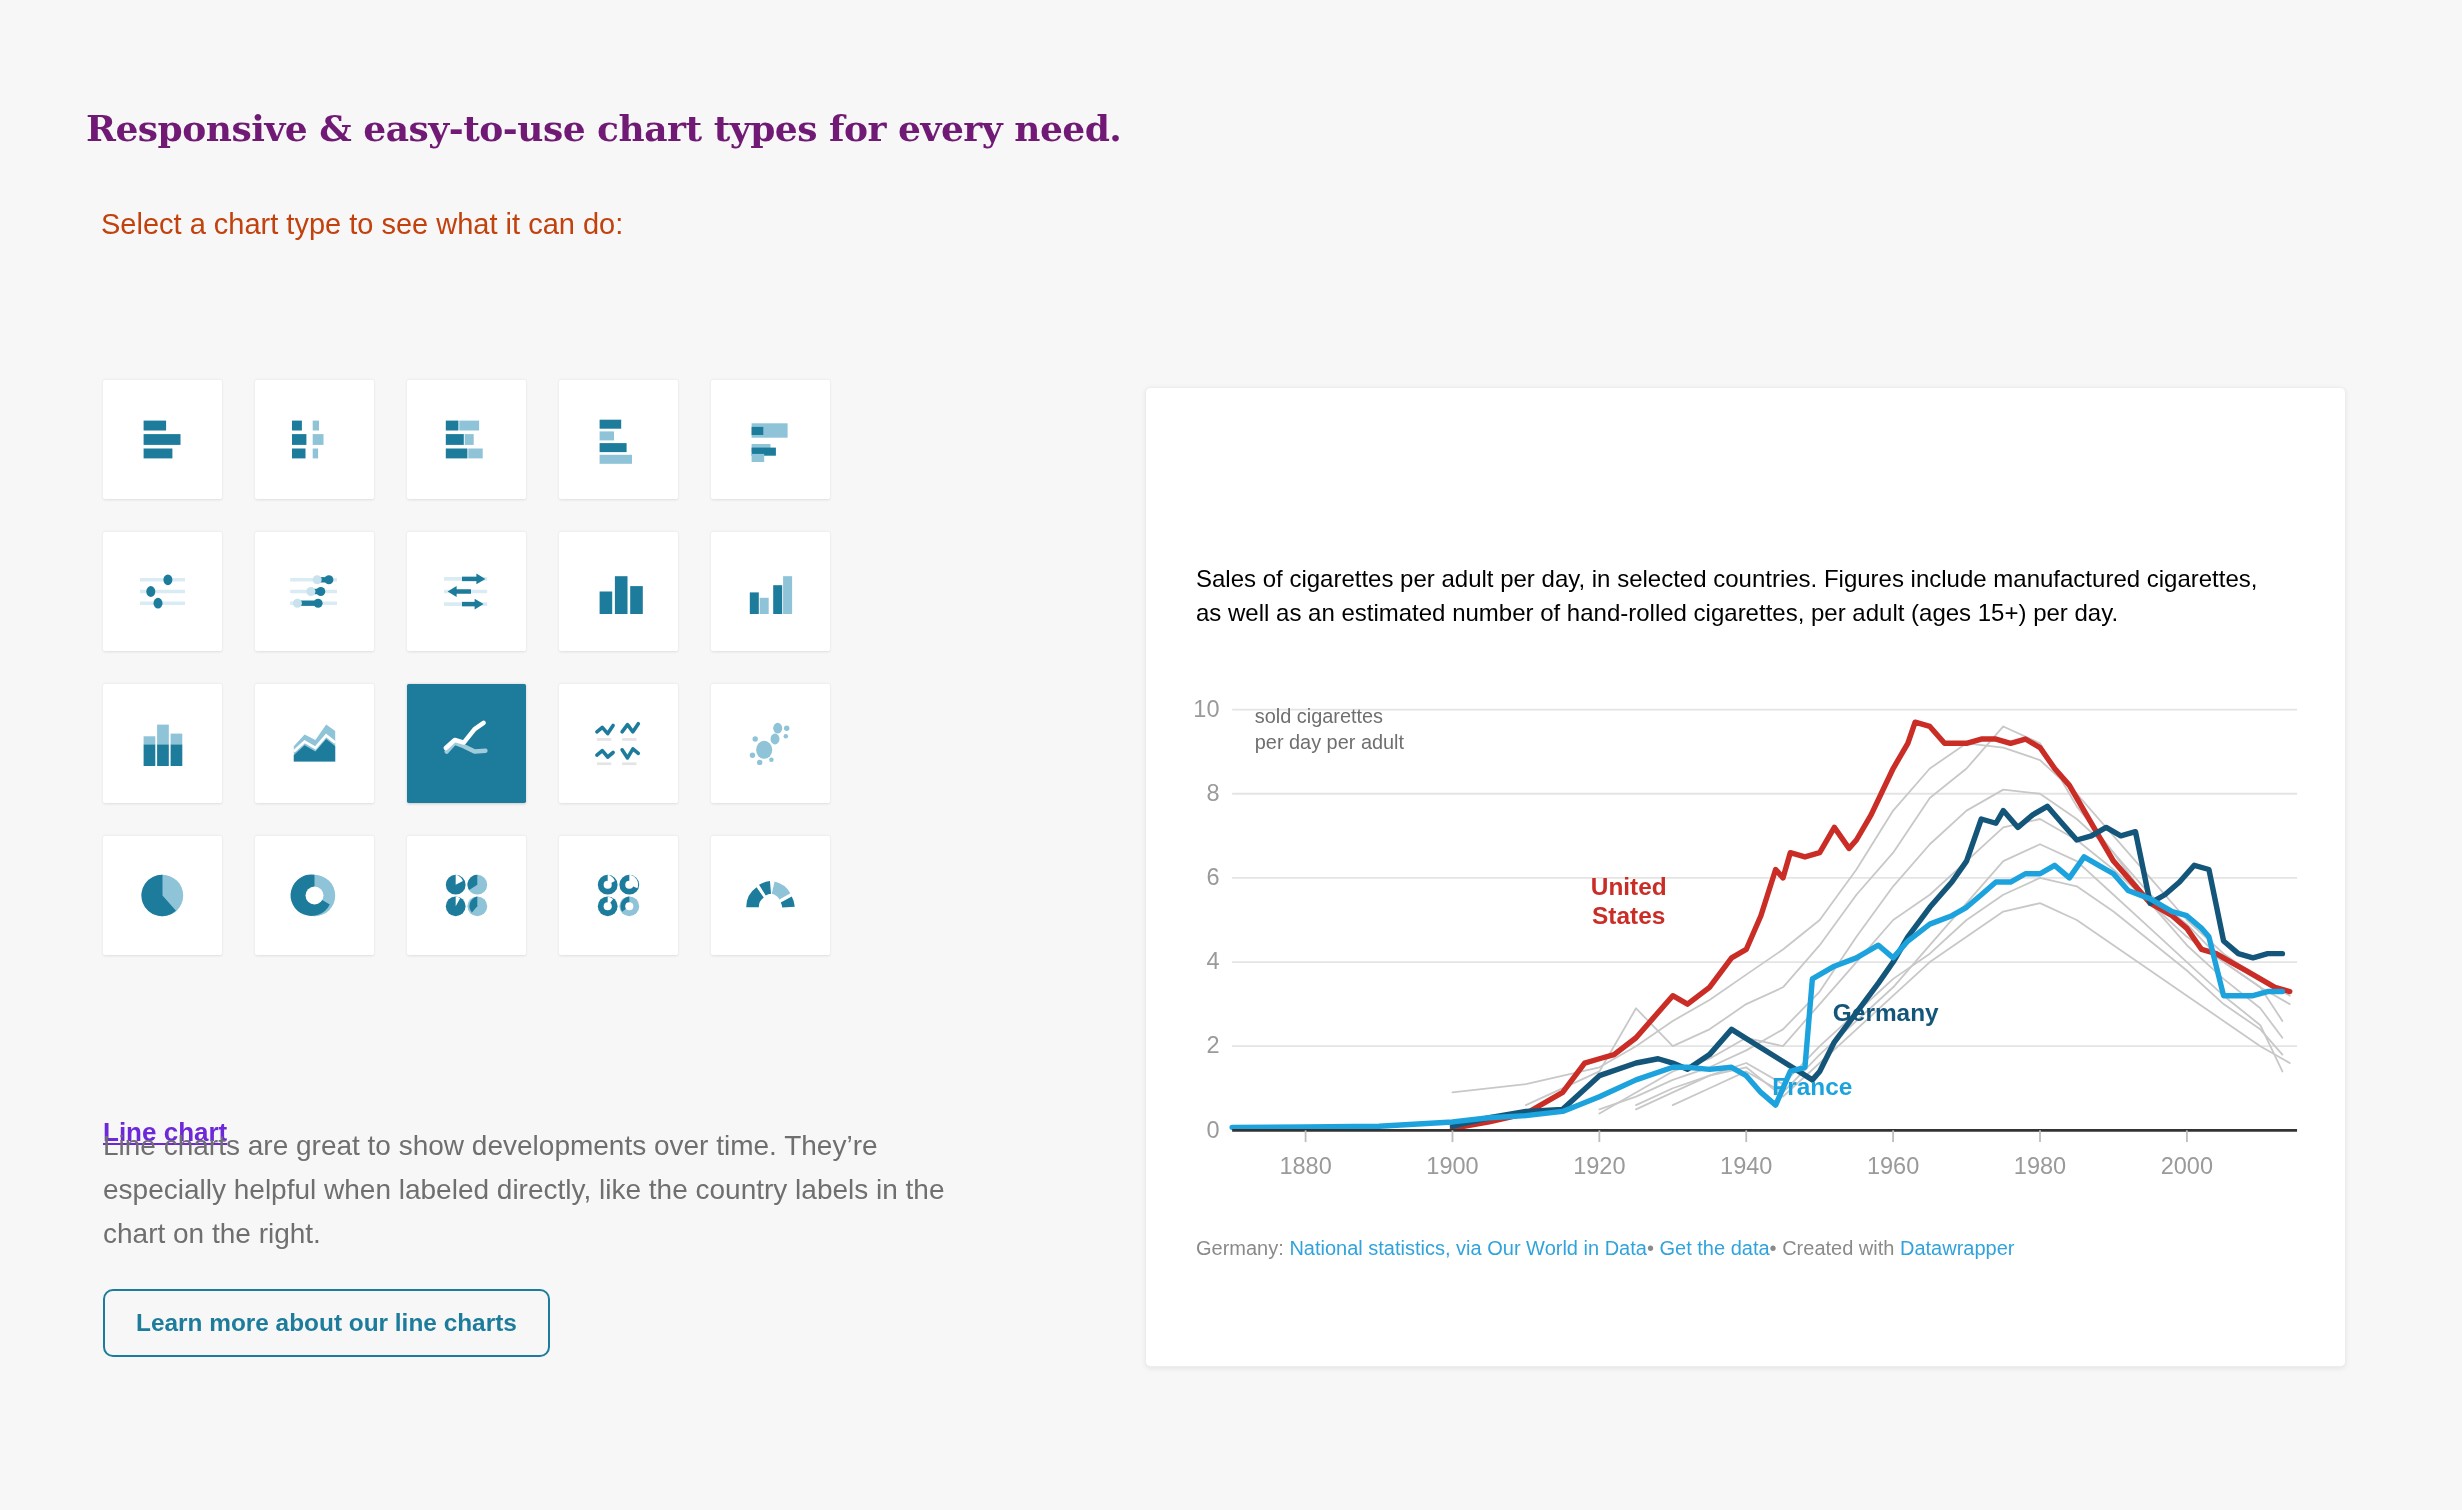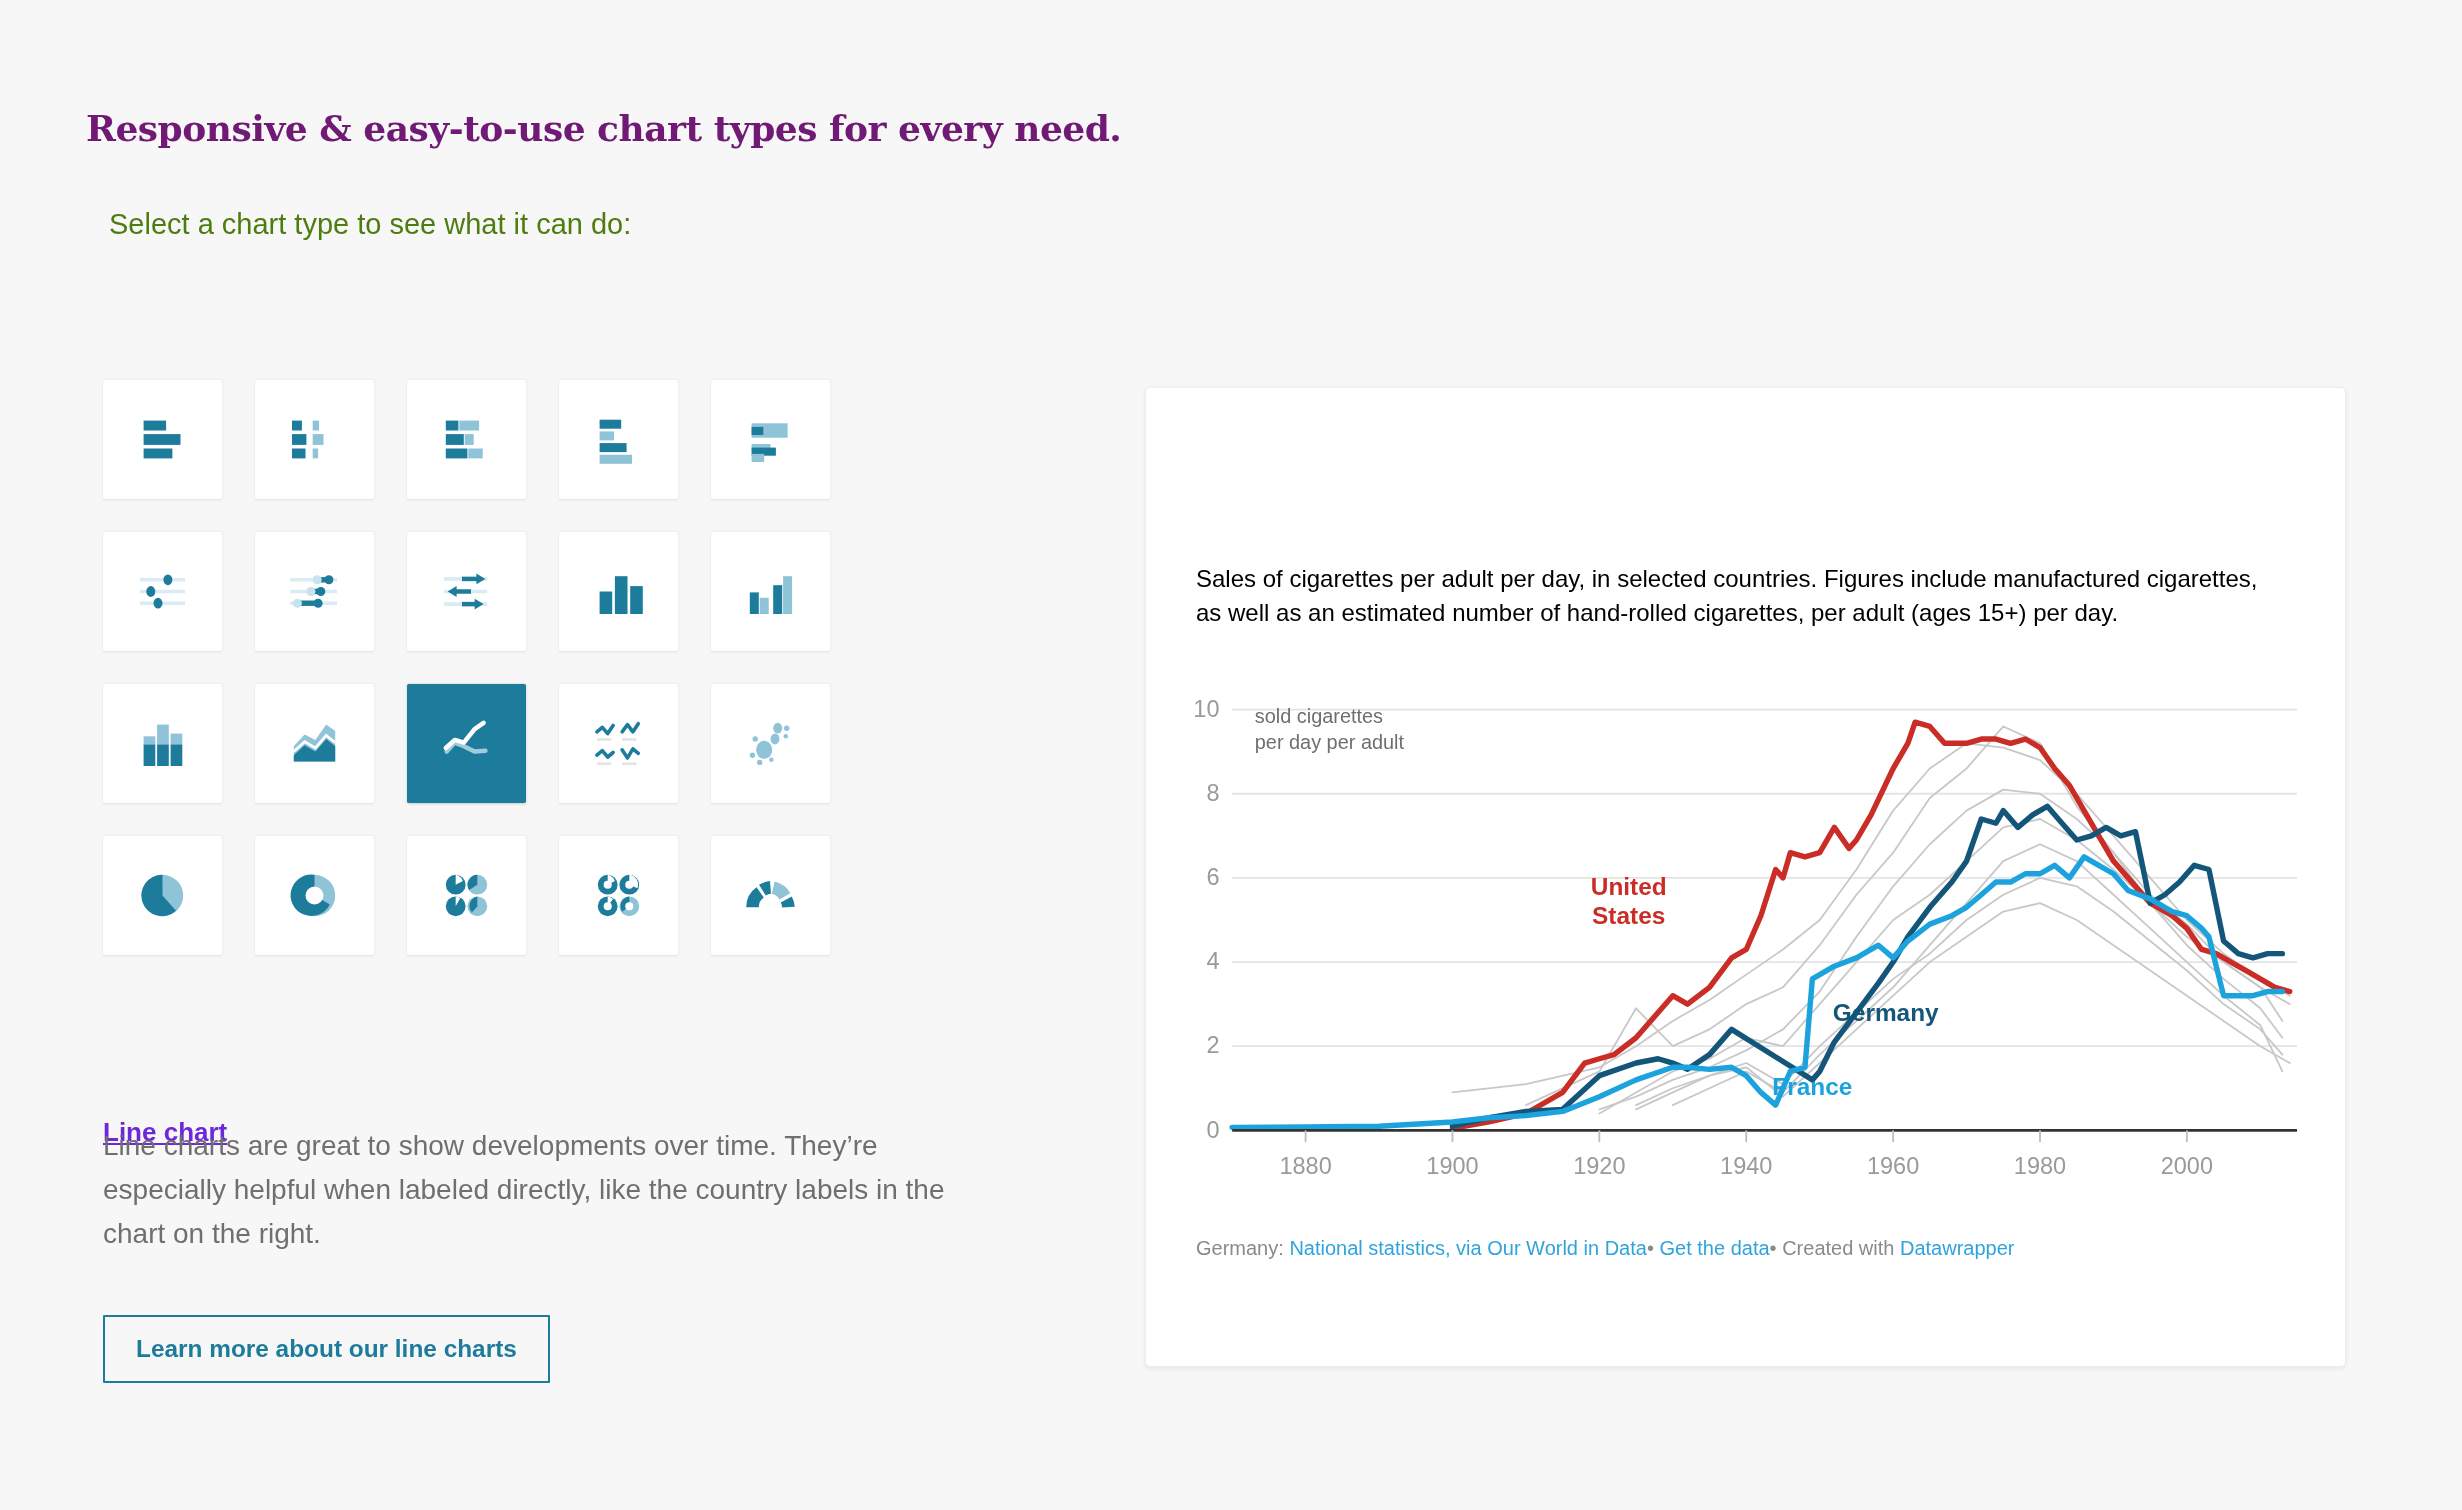--- a/index.html
+++ b/index.html
@@ -23,24 +23,23 @@
     font-weight: 700;
     color: #701a75;
     letter-spacing: -0.5px;
     white-space: nowrap;
   }
   #page-subtitle {
     position: absolute;
     left: 101px;
     top: 208px;
     font-size: 29px;
-    color: #4d7c0f;
+    color: #c2410c;
     font-weight: 400;
     white-space: nowrap;
-    margin-left: 8px;
   }
 
   
   #chart-type-grid {
     position: absolute;
     left: 103px;
     top: 380px;
     width: 742px;
   }
   .grid-row { display: flex; gap: 33px; margin-bottom: 33px; }
@@ -77,29 +76,28 @@
     font-size: 28px;
     line-height: 44px;
     color: #6f6f6f;
   }
   #learn-more-button {
     position: absolute;
     left: 103px;
     top: 1289px;
     padding: 20px 31px;
     border: 2.7px solid #1d7c9c;
-    border-radius: 1px;
+    border-radius: 10px;
     background: transparent;
     color: #1d7c9c;
     font-size: 24.4px;
     font-weight: 700;
     font-family: "Liberation Sans", sans-serif;
     cursor: pointer;
     line-height: 1;
-    margin-top: 26px;
   }
 
   
   #chart-card {
     position: absolute;
     left: 1145px;
     top: 387px;
     width: 1201px;
     height: 980px;
     background: #ffffff;

